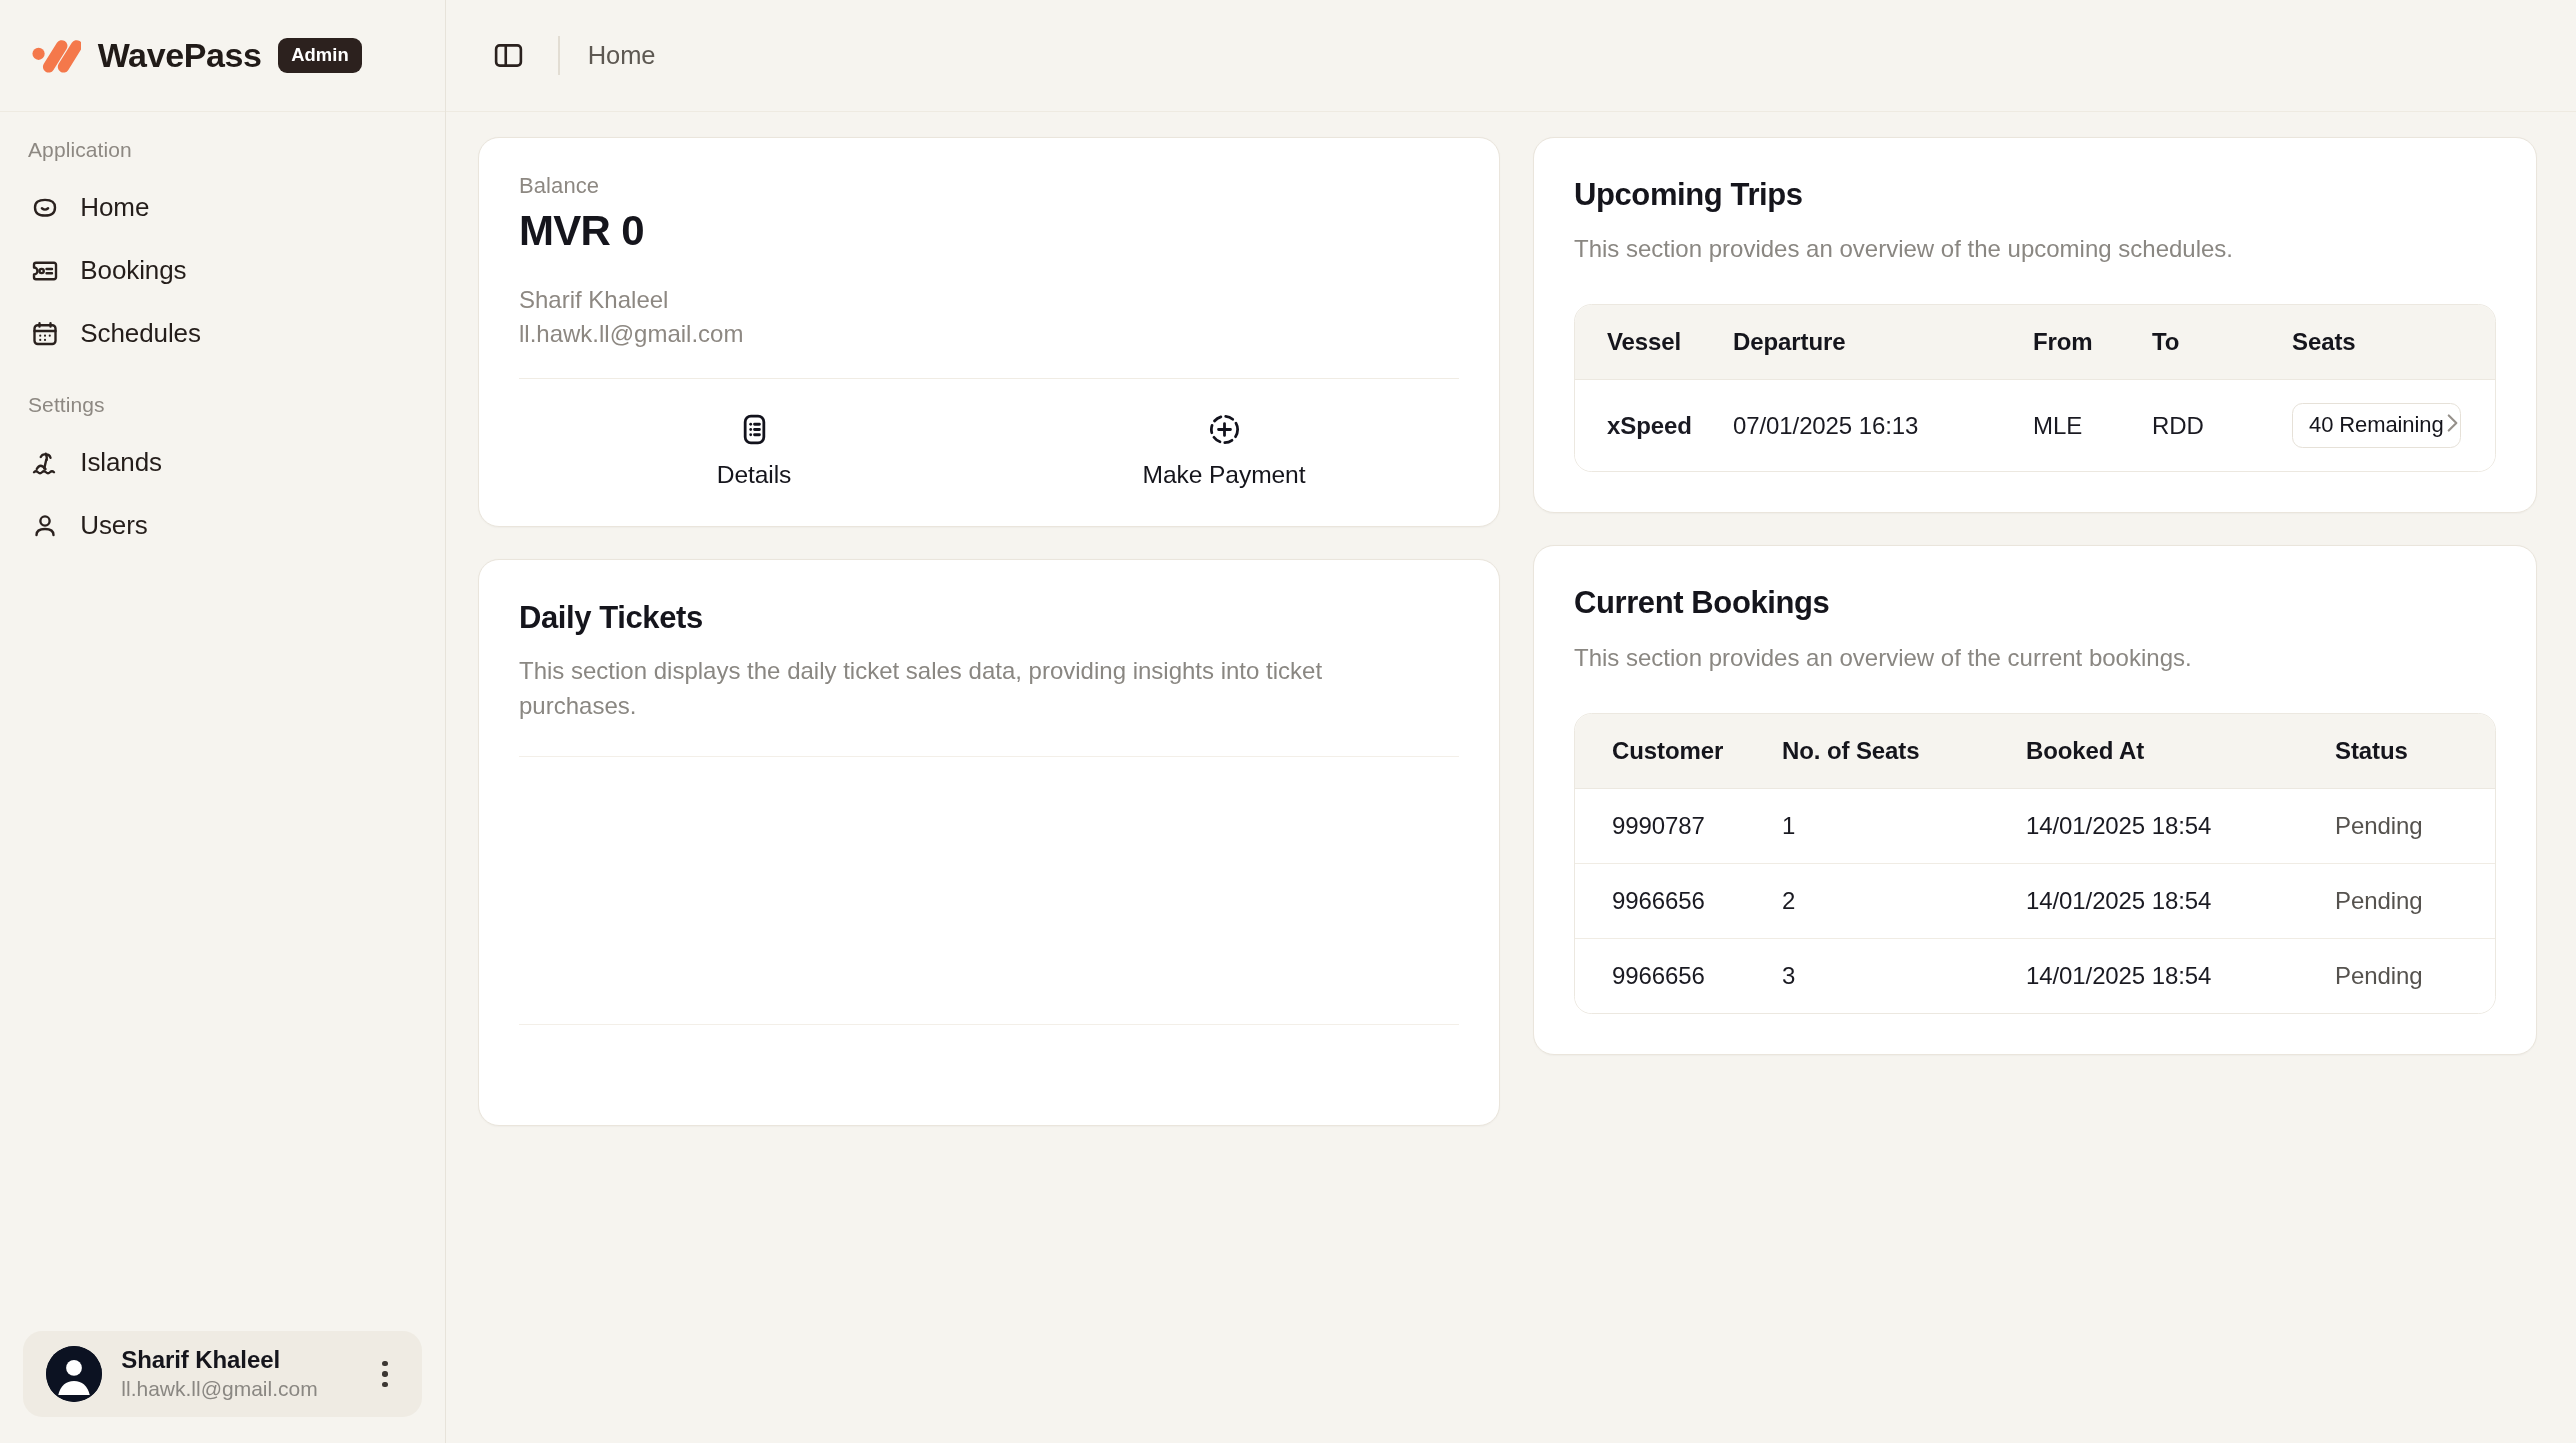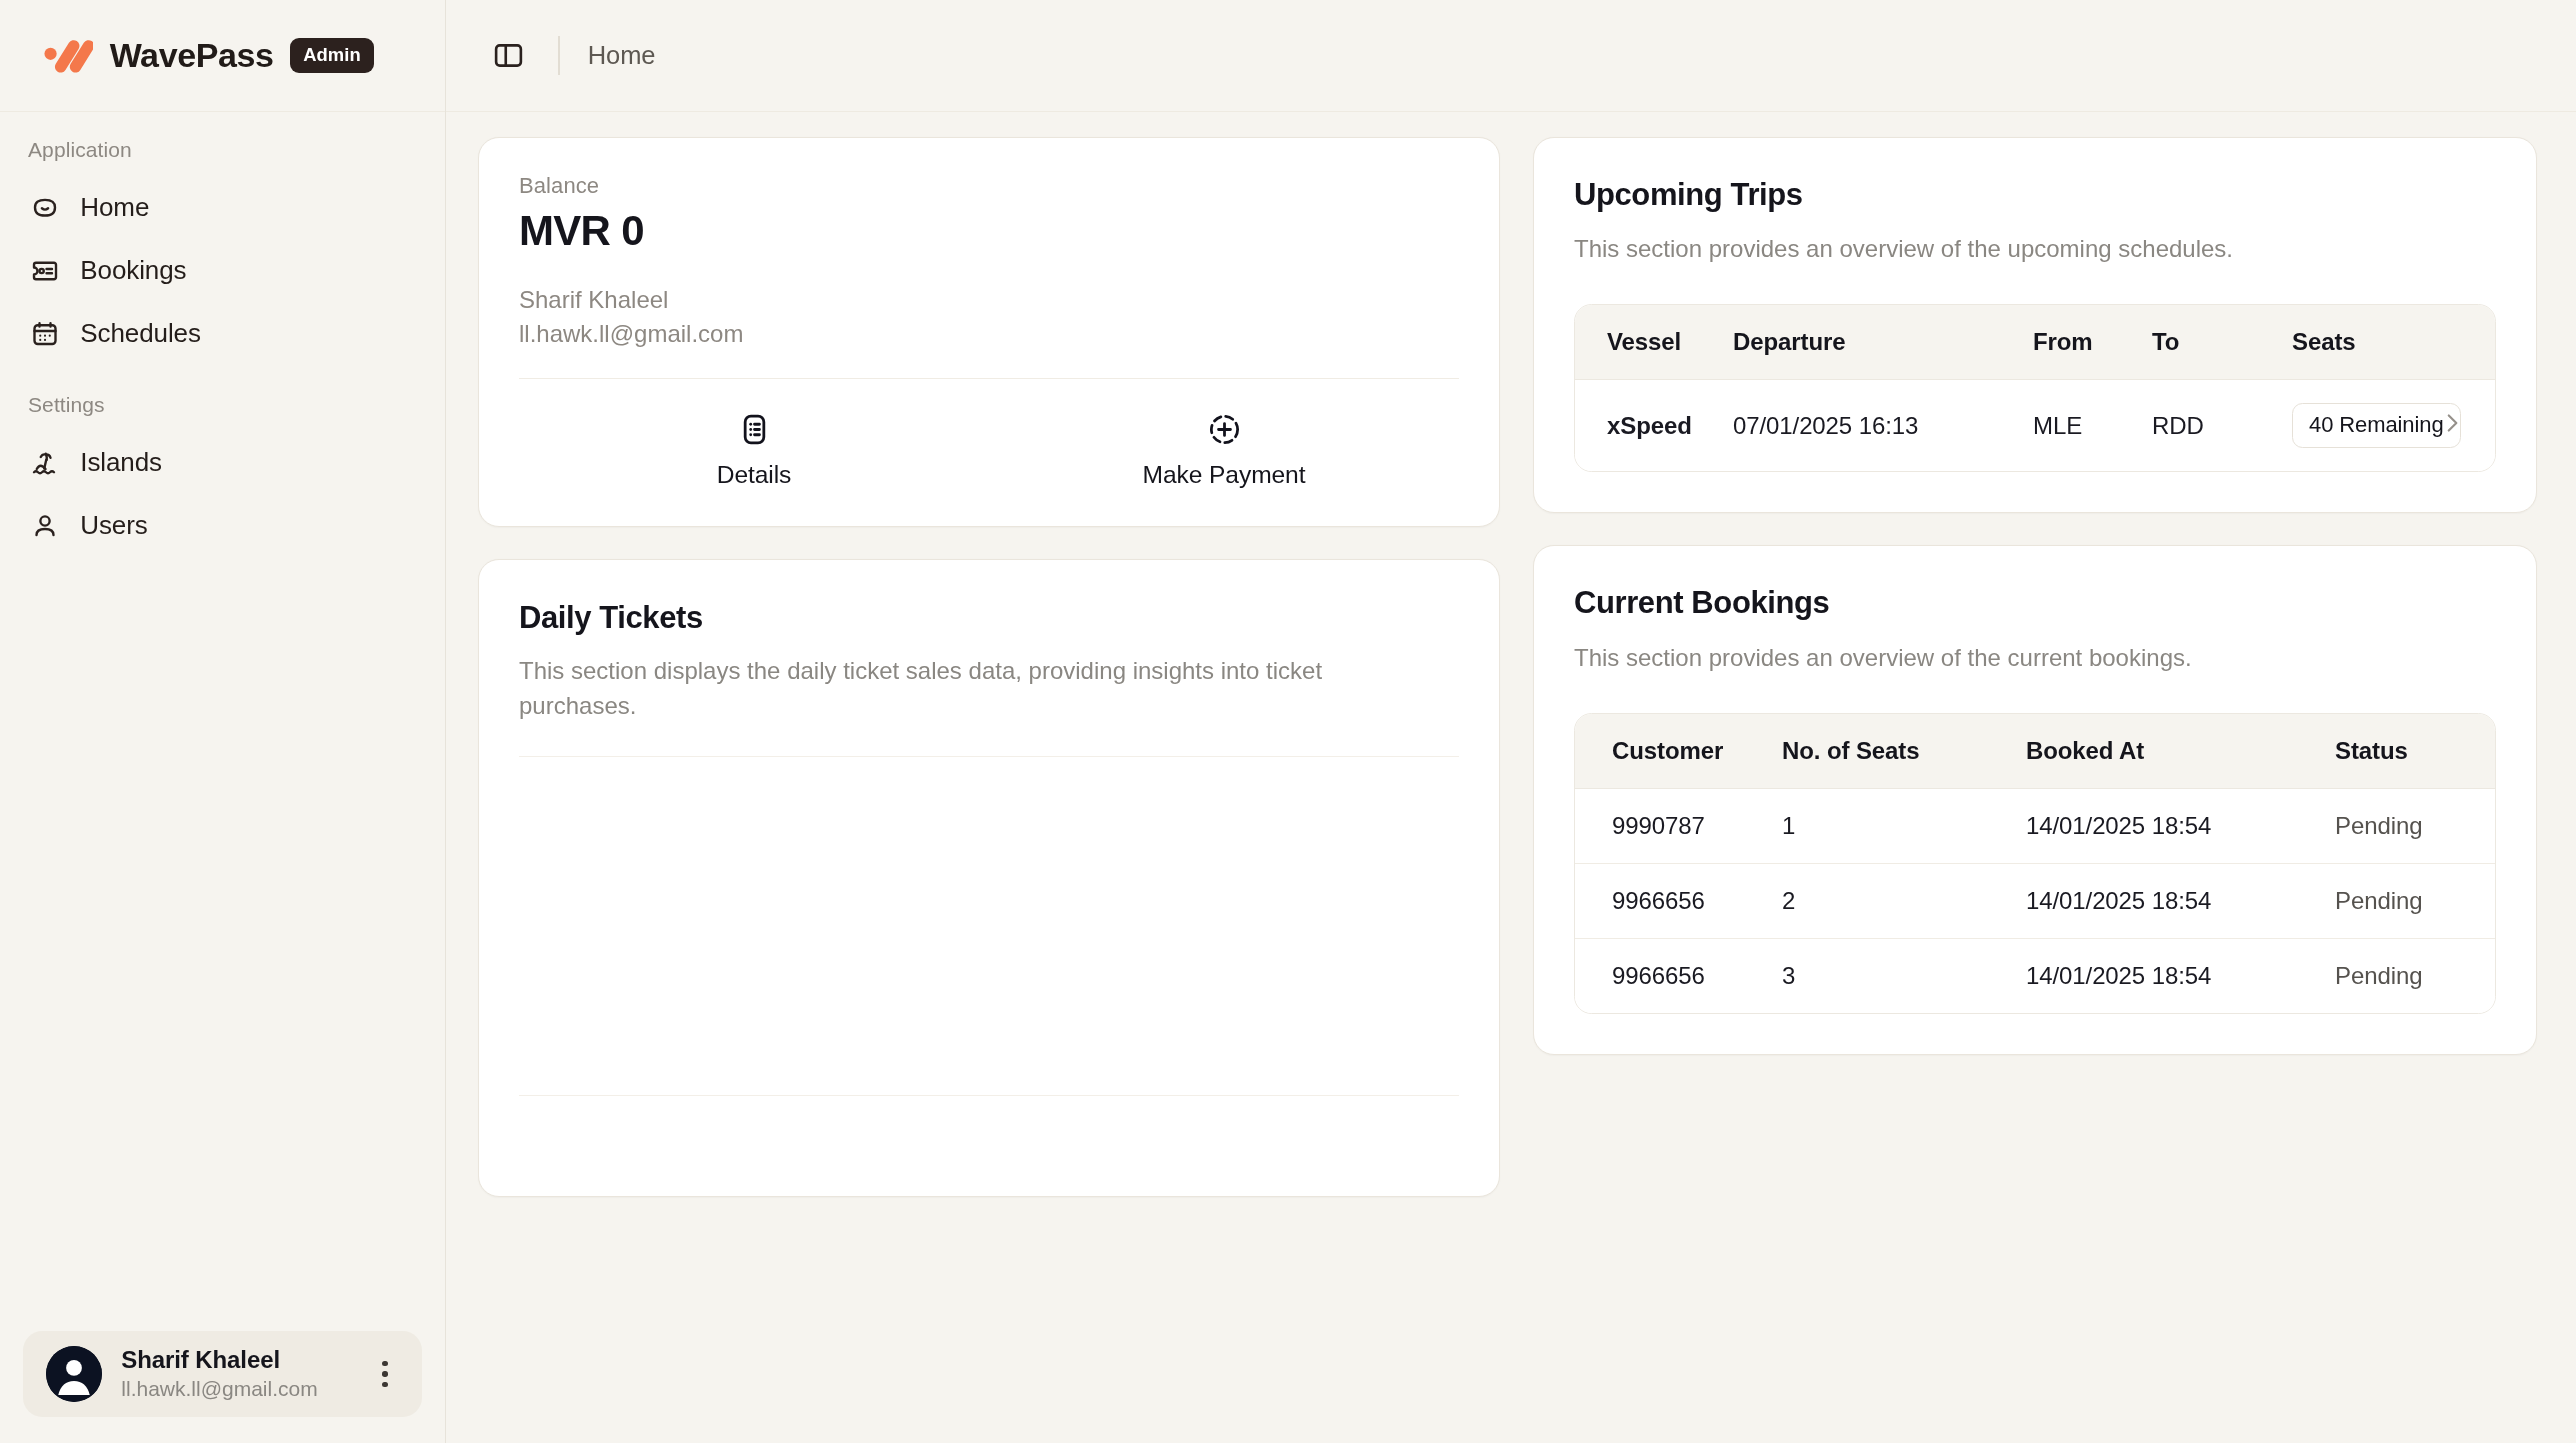--- a/index.html
+++ b/index.html
@@ -33,21 +33,21 @@
     display: flex;
     flex-direction: column;
     position: relative;
   }
 
   .brand {
     height: 112px;
     flex: 0 0 112px;
     display: flex;
     align-items: center;
-    padding-left: 44px;
+    padding-left: 32px;
     gap: 16.7px;
     border-bottom: 1.8px solid #eeeae1;
   }
   .brand-mark {
     width: 49px;
     height: 35px;
     display: block;
   }
   .brand-name {
     font-size: 34px;
@@ -255,21 +255,21 @@
   .action-icon { color: #12121c; display: flex; }
   .action-label {
     font-size: 24.6px;
     color: #15151c;
     letter-spacing: -0.1px;
   }
 
   
   .daily-card {
     padding: 40px 40px 0 40px;
-    height: 638px;
+    height: 567px;
     display: flex;
     flex-direction: column;
   }
   .card-title {
     font-size: 31px;
     font-weight: 700;
     color: #15151c;
     letter-spacing: -0.4px;
   }
   .card-sub {

